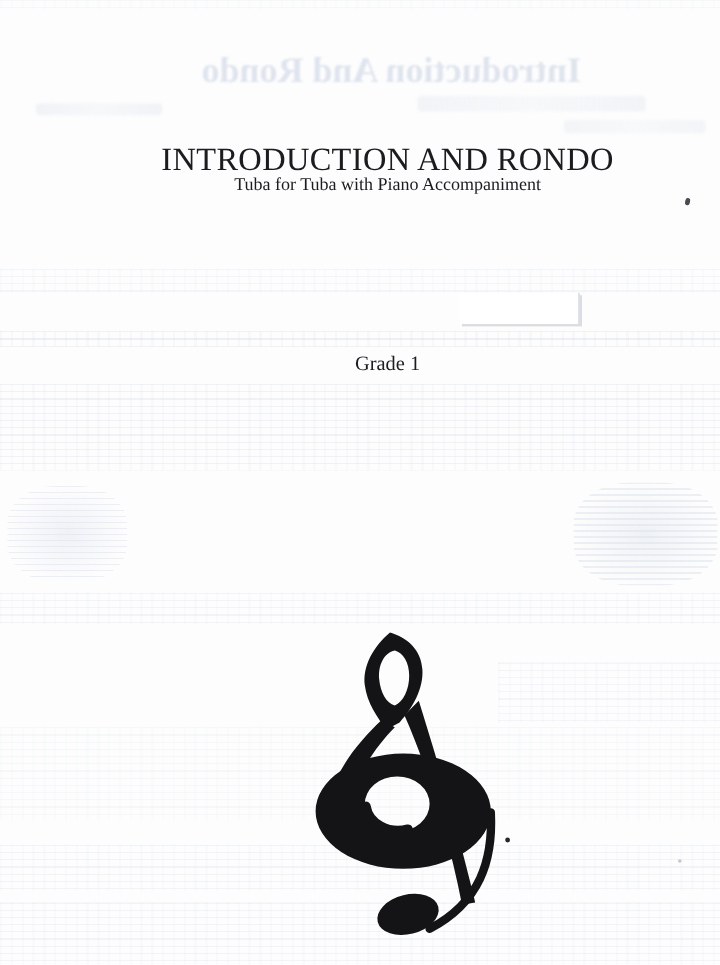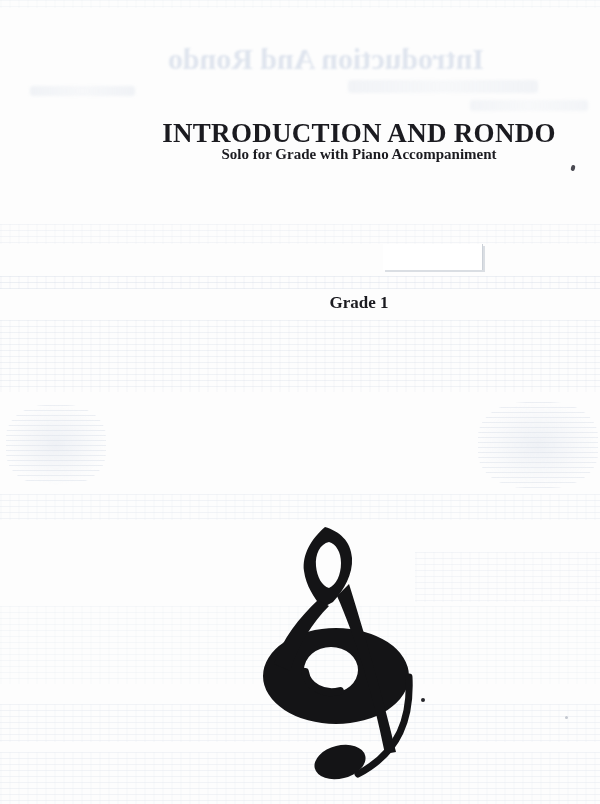--- a/index.html
+++ b/index.html
@@ -37,22 +37,22 @@
   
   .whiteout{
     position:absolute;left:383px;top:244px;width:99px;height:26px;
     background:#ffffff;
     border-right:1px solid #ccd1d8;
     box-shadow:2px 2px 0 rgba(189,196,206,.55);
     z-index:3;
   }
   
   .printed{
-    position:absolute;left:359px;transform:translateX(-50%);
-    white-space:nowrap;font-weight:bold;z-index:4;margin:0;
+    position:absolute;left:323px;transform:translateX(-50%);
+    white-space:nowrap;font-weight:normal;z-index:4;margin:0;
   }
   .title{top:118px;font-size:27px;letter-spacing:.3px;}
   .subtitle{top:146px;font-size:15px;}
   .composer{top:194px;font-size:22px;letter-spacing:.6px;}
   .grade{top:293px;font-size:17px;}
   
   .clef{position:absolute;left:230px;top:514px;z-index:2;}
   
   .speck{position:absolute;z-index:5;}
   .sp1{left:571px;top:165px;width:4px;height:6px;background:#4a4a52;border-radius:40%;transform:rotate(14deg);}
@@ -76,21 +76,21 @@
   <div class="bleed blob" style="left:478px;top:402px;width:120px;height:86px;opacity:.6;"></div>
   <div class="bleed band" style="left:0;top:494px;width:600px;height:26px;opacity:.5;"></div>
   <div class="bleed band" style="left:415px;top:552px;width:185px;height:50px;opacity:.45;"></div>
   <div class="bleed band" style="left:0;top:606px;width:600px;height:78px;opacity:.35;"></div>
   <div class="bleed band" style="left:0;top:704px;width:600px;height:38px;opacity:.5;"></div>
   <div class="bleed band" style="left:0;top:752px;width:600px;height:52px;opacity:.5;"></div>
 
   <div class="whiteout"></div>
 
   <h1 class="printed title">INTRODUCTION AND RONDO</h1>
-  <div class="printed subtitle">Solo for Grade with Piano Accompaniment</div>
+  <div class="printed subtitle">Tuba for Tuba with Piano Accompaniment</div>
   <div class="printed grade">Grade 1</div>
 
   <svg class="clef" width="202" height="276" viewBox="0 0 202 276" aria-hidden="true">
     <g fill="#141416" stroke="none">
 
       <path fill-rule="evenodd" d="
         M33,162 a73,48 0 1 0 146,0 a73,48 0 1 0 -146,0 Z
         M74,156 a27,23 0 1 1 54,0 a27,23 0 1 1 -54,0 Z"></path>
 
       <path d="M75,158 A27,23 0 0 0 110,177" fill="none" stroke="#141416" stroke-width="8" stroke-linecap="round"></path>

